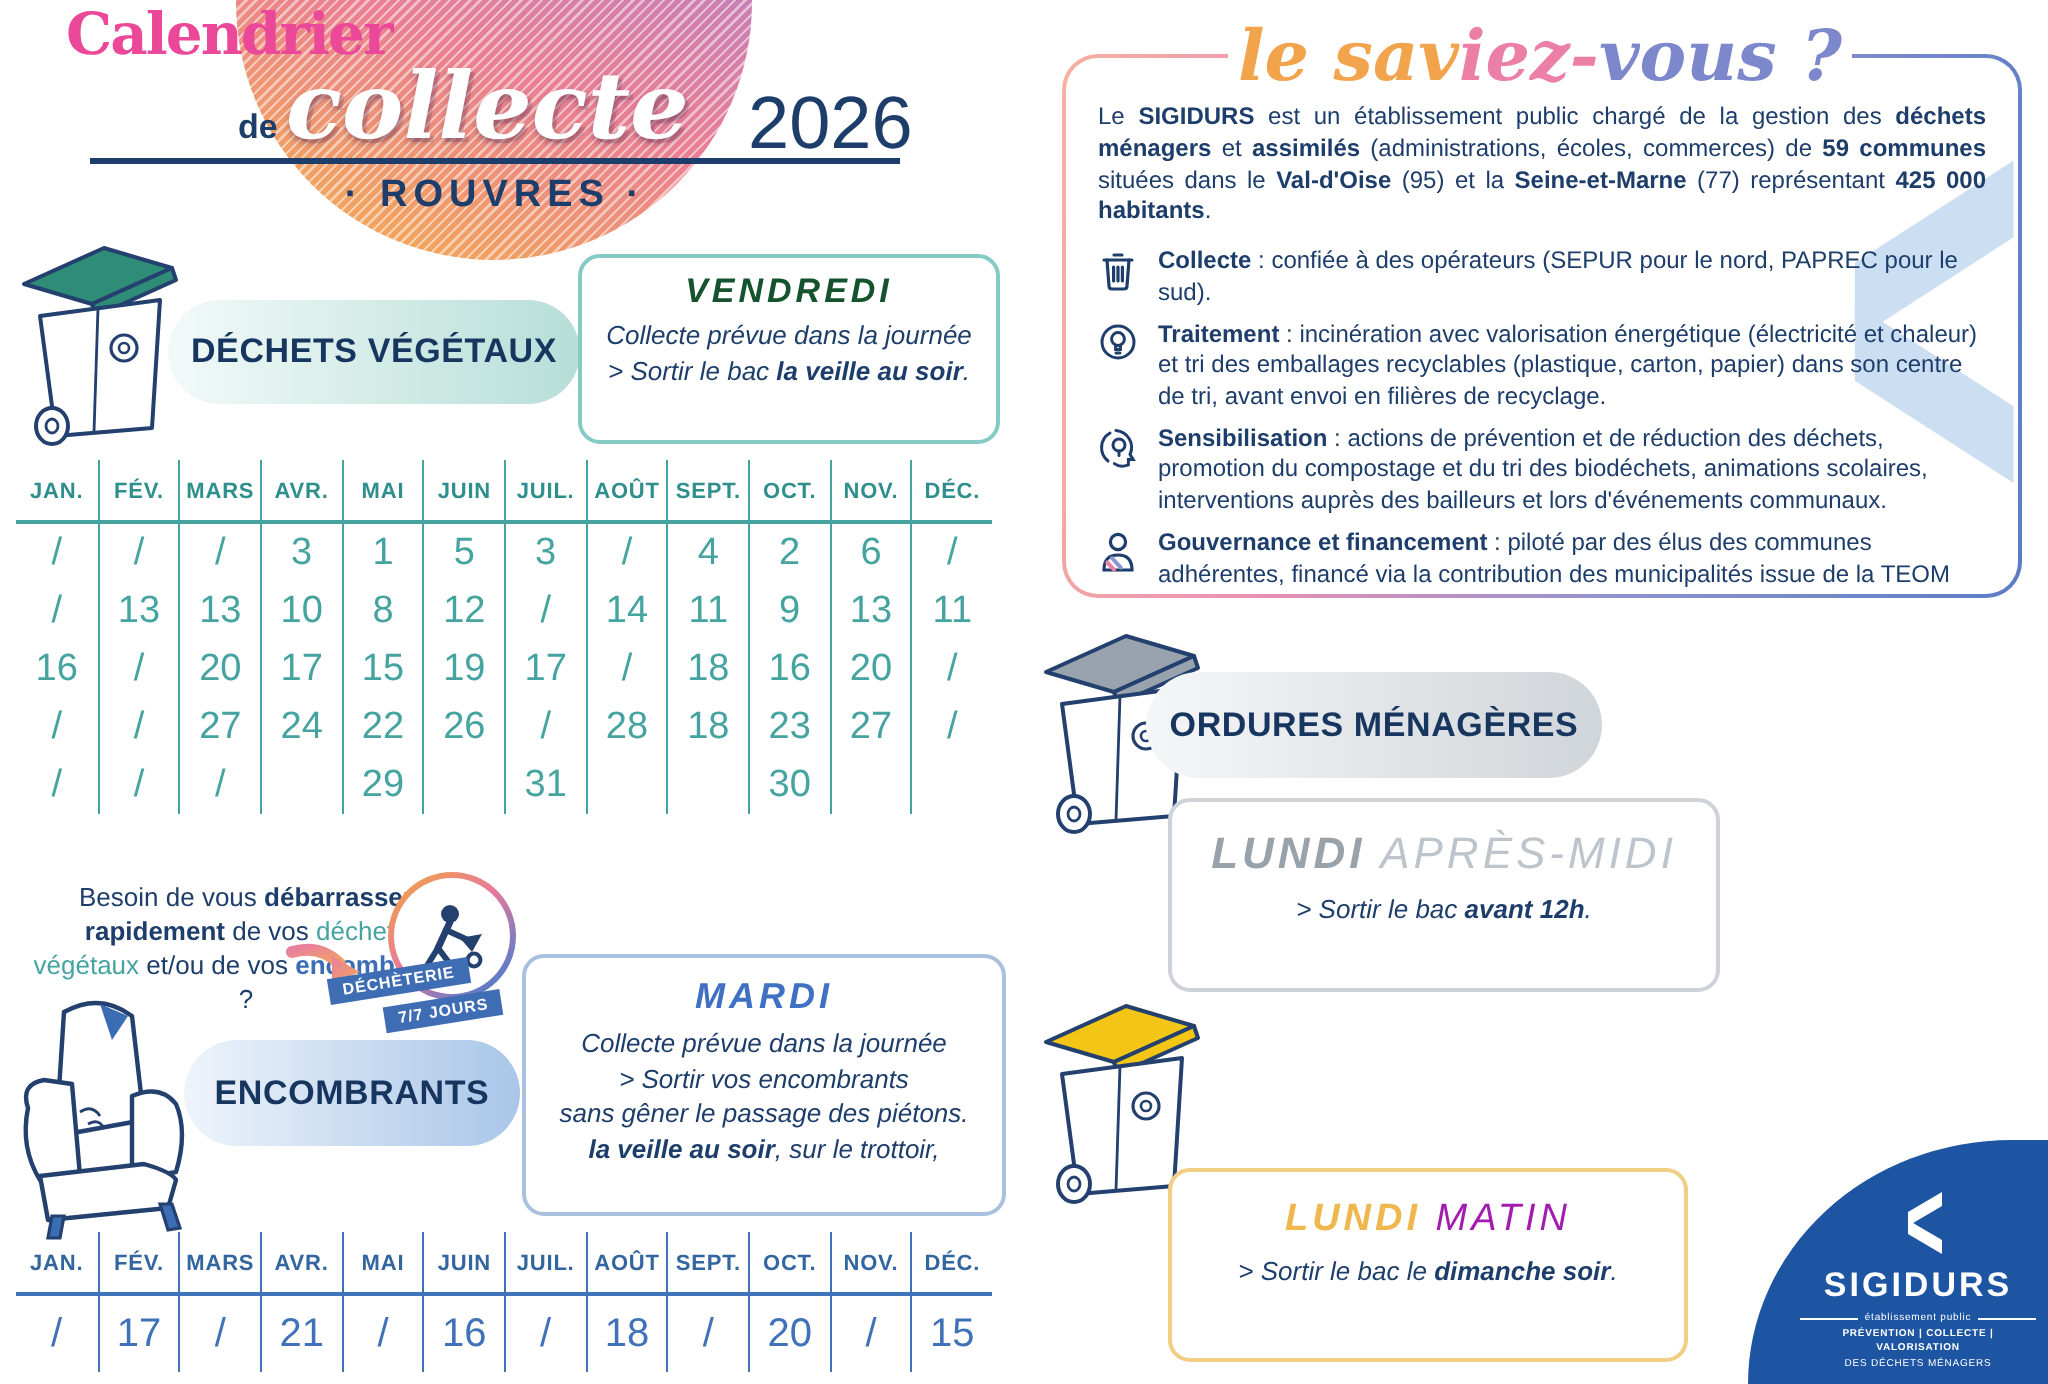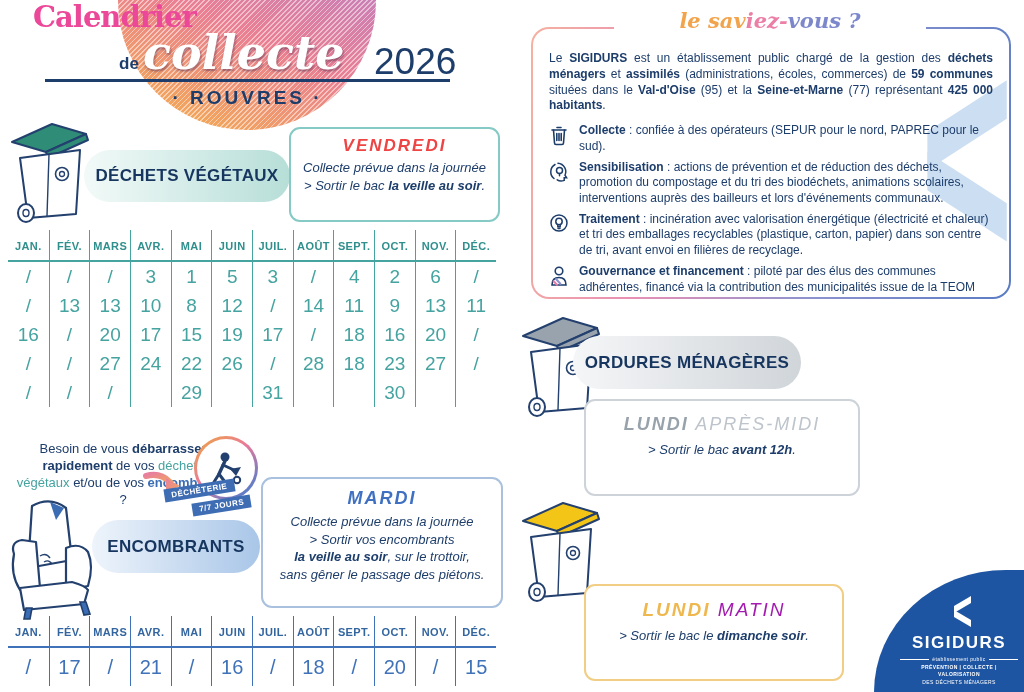--- a/index.html
+++ b/index.html
@@ -36,25 +36,25 @@
   #ord-pill{left:573px;top:336px;width:228px;height:53px;
     background:linear-gradient(90deg,#f5f6f8,#d0d5d9);align-items:center;}
   #emb-pill{left:584px;top:521px;width:232px;height:53px;
     background:linear-gradient(90deg,#fdf7ec,#f4d9ae);}
 
   
   .infobox{background:#fff;border-radius:11px;text-align:center;}
   .day{font-style:italic;font-weight:700;letter-spacing:2px;}
   .line{font-size:13px;line-height:1.35;color:#1d3d6b;font-style:italic;}
   #veg-box{left:289px;top:127px;width:207px;height:84px;border:2px solid #85cac5;padding-top:7px;}
-  #veg-box .day{font-size:17px;color:#ef4444;margin-bottom:3px;}
+  #veg-box .day{font-size:17px;color:#14532d;margin-bottom:3px;}
   #enc-box{left:261px;top:477px;width:238px;height:118px;border:2px solid #a9c1de;padding-top:9px;}
   #enc-box .day{font-size:18px;color:#3f70c2;margin-bottom:4px;}
   #ord-box{left:584px;top:399px;width:272px;height:80px;border:2px solid #cdd3d8;padding-top:13px;}
-  #ord-box .day{font-size:18px;color:#98a2ab;margin-bottom:6px;}
+  #ord-box .day{font-size:22px;color:#98a2ab;margin-bottom:6px;}
   #ord-box .day .suffix{color:#bdc4cb;font-weight:400;}
   #emb-box{left:584px;top:584px;width:256px;height:80px;border:2px solid #f2cd84;padding-top:13px;}
   #emb-box .day{font-size:19px;color:#efb84f;margin-bottom:6px;}
   #emb-box .day .suffix{color:#a21caf;font-weight:400;}
 
   
   .cal{width:488px;}
   .cal-head,.cal-row{display:grid;grid-template-columns:repeat(12,1fr);}
   .hcell{font-size:11px;font-weight:700;letter-spacing:.4px;text-align:center;padding:10px 0 8px;}
   .vcell{font-size:19px;text-align:center;padding:4px 0 3px;line-height:22px;}
@@ -82,21 +82,21 @@
   #ribbon2{left:22px;top:65px;}
   #note-arrow{left:142px;top:470px;}
 
   
   #saviez-wrap{left:531px;top:27px;width:480px;height:272px;border-radius:18px;padding:2px;
     box-sizing:border-box;
     background:linear-gradient(100deg,#f5b1a0 0%,#e98fb4 28%,#8d93cf 62%,#5b7cc4 100%);}
   #saviez-inner{position:relative;width:100%;height:100%;background:#fff;border-radius:16px;
     padding:16px 16px 8px 16px;box-sizing:border-box;overflow:hidden;}
   #saviez-title{left:614px;top:8px;width:312px;text-align:center;background:#fff;z-index:3;
-    font-family:"DejaVu Serif",serif;font-style:italic;font-weight:700;font-size:21px;}
+    font-family:"DejaVu Serif",serif;font-style:italic;font-weight:700;font-size:35px;}
   #saviez-intro{position:relative;z-index:1;font-size:12px;line-height:1.32;text-align:justify;
     margin:6px 0 9px 0;}
   .bullet{position:relative;z-index:1;display:flex;gap:8px;margin-bottom:6px;align-items:flex-start;}
   .bullet .btxt{font-size:12px;line-height:1.28;}
   .bullet .bicon{flex:0 0 22px;padding-top:1px;}
   #s-watermark{position:absolute;right:-8px;top:28px;z-index:0;}
 
   
   #corner{right:0;bottom:0;width:150px;height:122px;background:#1e55a2;
     border-top-left-radius:135px 125px;}
@@ -279,22 +279,22 @@
     </svg>
   </div>
   <div class="abs pill" id="enc-pill">
     <span>ENCOMBRANTS</span>
   </div>
   <div class="abs infobox" id="enc-box">
     <div class="day">MARDI</div>
     <div>
         <div class="line"><span>Collecte prévue dans la journée</span></div>
         <div class="line"><span>&gt; Sortir vos encombrants</span></div>
+        <div class="line"><span>sans gêner le passage des piétons.</span></div>
         <div class="line"><span class="b">la veille au soir</span><span>, sur le trottoir,</span></div>
-        <div class="line"><span>sans gêner le passage des piétons.</span></div>
       </div>
   </div>
   <div class="abs cal blue-cal" id="enc-cal">
     <div class="cal-head">
         <div class="hcell">JAN.</div>
         <div class="hcell">FÉV.</div>
         <div class="hcell">MARS</div>
         <div class="hcell">AVR.</div>
         <div class="hcell">MAI</div>
         <div class="hcell">JUIN</div>
@@ -339,38 +339,38 @@
             <path d="M4.5,6 l1,13 q0,1.5 1.5,1.5 h6 q1.5,0 1.5,-1.5 l1,-13"></path>
             <path d="M7.8,9.5 v7 M10,9.5 v7 M12.2,9.5 v7"></path>
           </svg>
         </div>
         <div class="btxt"><span class="b">Collecte</span><span> : confiée à des opérateurs (SEPUR pour le nord, PAPREC pour le sud).</span></div>
       </div>
 
       <div class="bullet">
         <div class="bicon">
           <svg width="20" height="22" viewBox="0 0 20 22" fill="none" stroke="#1d3d6b" stroke-width="1.5" stroke-linecap="round">
+            <circle cx="10" cy="10" r="8"></circle>
+            <circle cx="10" cy="8.5" r="3.2"></circle>
+            <path d="M8.8,11.7 v2 h2.4 v-2 M9,15.5 h2"></path>
+          </svg>
+        </div>
+        <div class="btxt"><span class="b">Traitement</span><span> : incinération avec valorisation énergétique (électricité et chaleur) et tri des emballages recyclables (plastique, carton, papier) dans son centre de tri, avant envoi en filières de recyclage.</span></div>
+      </div>
+
+      <div class="bullet">
+        <div class="bicon">
+          <svg width="20" height="22" viewBox="0 0 20 22" fill="none" stroke="#1d3d6b" stroke-width="1.5" stroke-linecap="round">
             <path d="M6,3.5 a8.5,8.5 0 0 0 -1,14"></path>
             <path d="M9,2.2 a8.5,8.5 0 0 1 7,12 l1.6,2.6 h-2.4 v2.6 q-4,1.6 -7,-0.6"></path>
             <circle cx="10.5" cy="9.5" r="3"></circle>
             <path d="M10.5,12.5 v2.2"></path>
           </svg>
         </div>
         <div class="btxt"><span class="b">Sensibilisation</span><span> : actions de prévention et de réduction des déchets, promotion du compostage et du tri des biodéchets, animations scolaires, interventions auprès des bailleurs et lors d'événements communaux.</span></div>
-      </div>
-
-      <div class="bullet">
-        <div class="bicon">
-          <svg width="20" height="22" viewBox="0 0 20 22" fill="none" stroke="#1d3d6b" stroke-width="1.5" stroke-linecap="round">
-            <circle cx="10" cy="10" r="8"></circle>
-            <circle cx="10" cy="8.5" r="3.2"></circle>
-            <path d="M8.8,11.7 v2 h2.4 v-2 M9,15.5 h2"></path>
-          </svg>
-        </div>
-        <div class="btxt"><span class="b">Traitement</span><span> : incinération avec valorisation énergétique (électricité et chaleur) et tri des emballages recyclables (plastique, carton, papier) dans son centre de tri, avant envoi en filières de recyclage.</span></div>
       </div>
 
       <div class="bullet">
         <div class="bicon">
           <svg width="20" height="22" viewBox="0 0 20 22" fill="none" stroke="#1d3d6b" stroke-width="1.6" stroke-linecap="round">
             <circle cx="10" cy="6" r="3.8"></circle>
             <path d="M3,20 q0,-7.5 7,-7.5 q7,0 7,7.5 z"></path>
             <path d="M4.6,16.2 l3.4,3.6" stroke="#e87fa6" stroke-width="2"></path>
             <path d="M7,14 l4.4,4.8" stroke="#8d93cf" stroke-width="2"></path>
           </svg>

